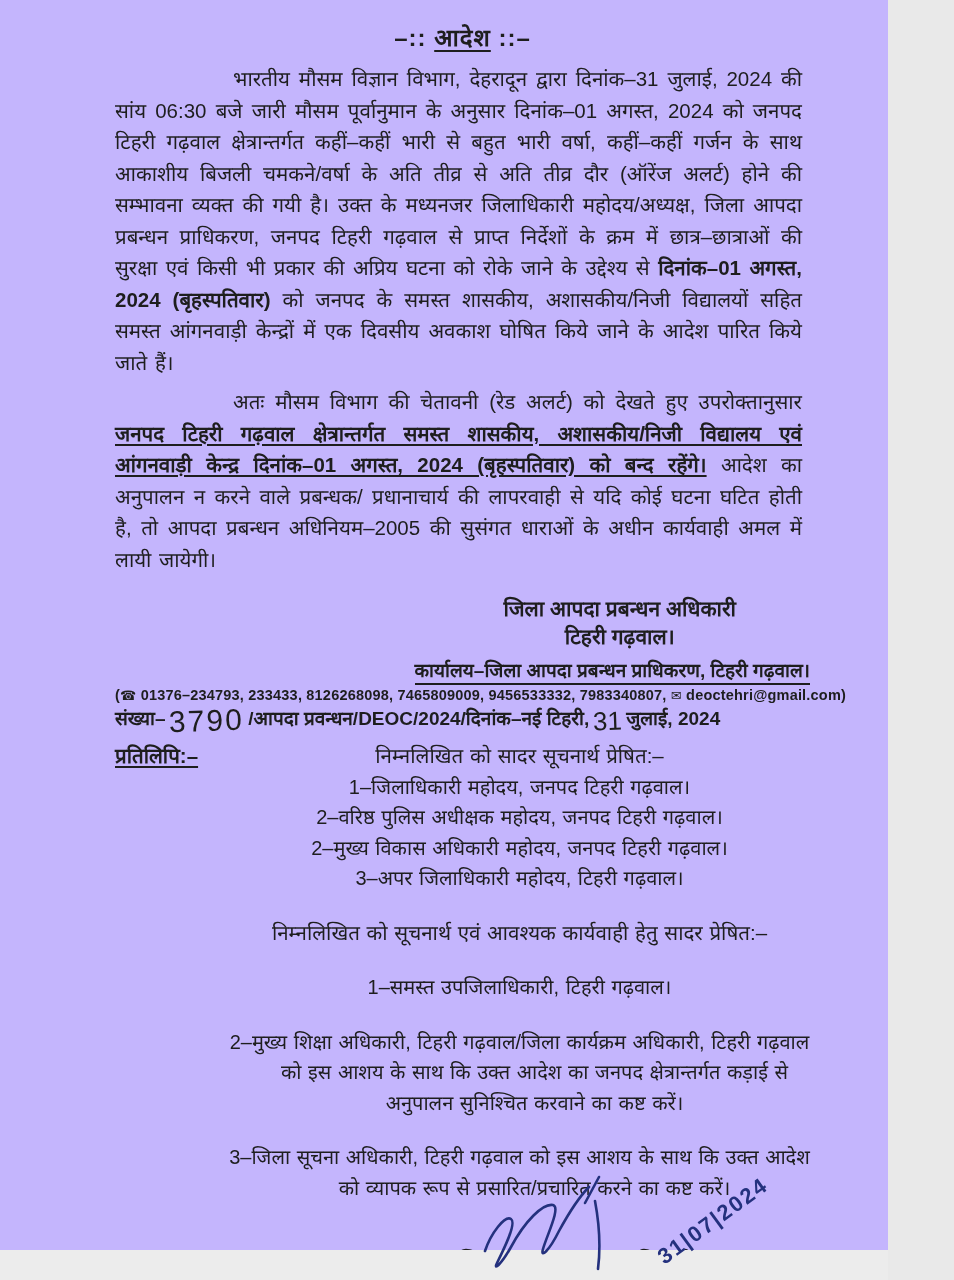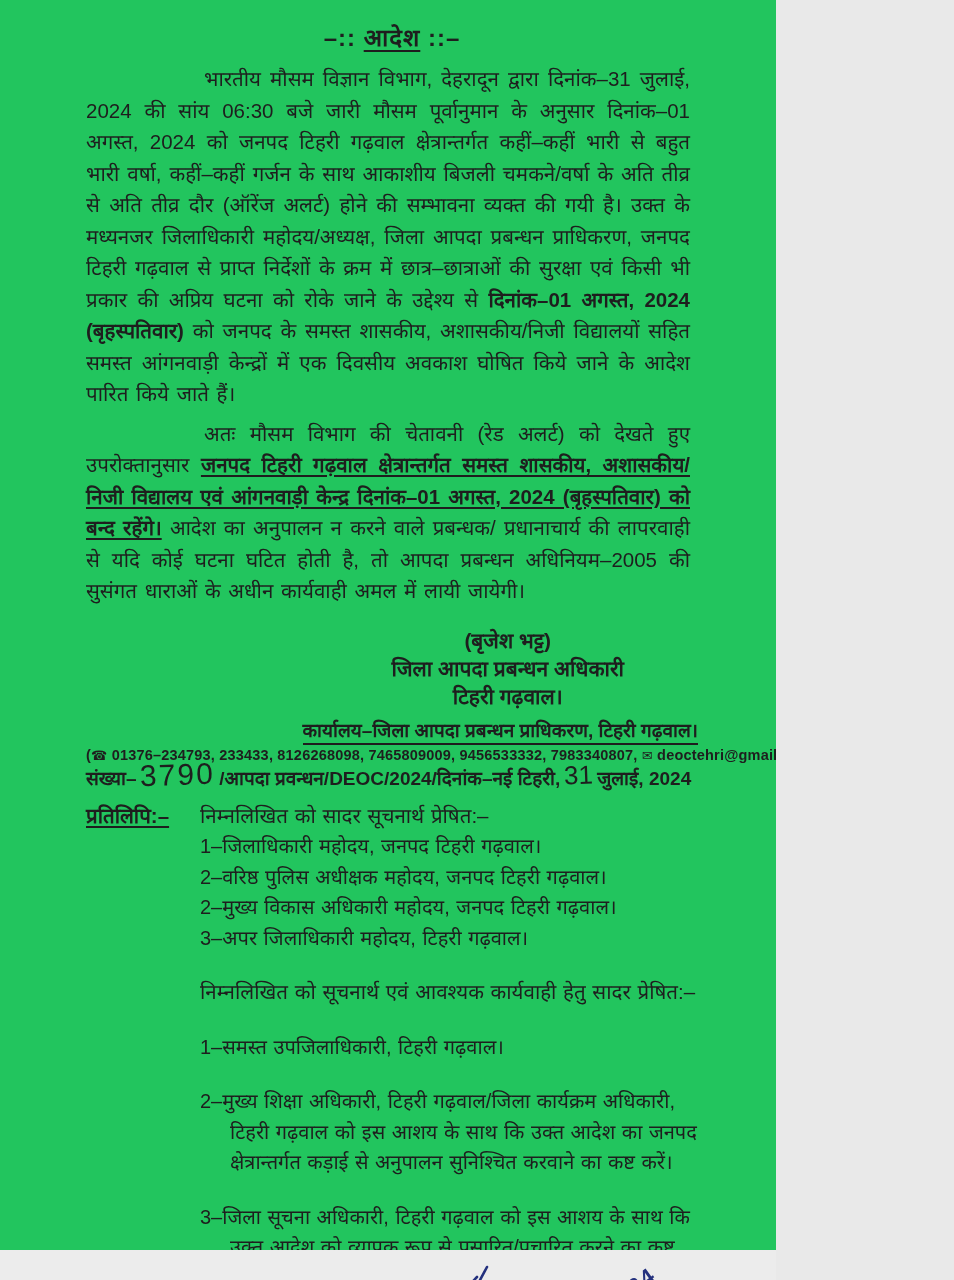--- a/index.html
+++ b/index.html
@@ -1,24 +1,24 @@
 <!DOCTYPE html>
 <html lang="hi"><head>
 <meta charset="utf-8">
 <style>
   html,body{margin:0;padding:0;background:#e9e9e9;}
   .sheet{
     position:relative;
-    width:776px;height:1280px;
-    background:#22c55e;
+    width:888px;height:1280px;
+    background:#c4b5fd;
     overflow:hidden;
     font-family:"Liberation Sans","DejaVu Sans",sans-serif;
     color:#1e1e1e;
     box-sizing:border-box;
-    padding:16px 78px 0 86px;
+    padding:16px 78px 0 115px;
   }
   .scan-band{
     position:absolute;left:0;bottom:0;width:100%;height:30px;
     background:#ececec;
   }
   
   .order-title{
     text-align:center;
     font-size:24px;font-weight:700;
     letter-spacing:1px;
@@ -59,40 +59,40 @@
     font-size:14.5px;font-weight:600;
     letter-spacing:.2px;
     margin:0 0 2px 0;
     white-space:nowrap;
   }
   .contact-line .ico{font-size:13px;}
   .ref-line{
     font-size:19px;font-weight:600;
     margin:0 0 6px 0;
     white-space:nowrap;
-    display:flex;align-items:flex-start;
+    display:flex;align-items:flex-end;
   }
   .handwrite{
     font-size:30px;
     font-weight:500;
     letter-spacing:2px;
     line-height:20px;
     transform:rotate(-2deg);
     display:inline-block;
     padding:0 4px;
   }
   .handwrite.small{font-size:26px;letter-spacing:0;}
   
   .copy-row{ display:flex; margin-top:10px;}
   .copy-label{
     flex:0 0 114px;
     font-size:20.5px;font-weight:700;
     text-decoration:underline;text-underline-offset:3px;
   }
-  .copy-content{ flex:1; }
+  .copy-content{ flex:1;text-align:center; }
   .copy-line{
     font-size:20.5px;line-height:30.5px;font-weight:500;
     word-spacing:1px;
   }
   .copy-item{
     font-size:20px;line-height:30.5px;font-weight:500;
     padding-left:30px;text-indent:-30px;
     word-spacing:1px;
   }
   .copy-gap{ margin-top:24px; }
@@ -129,21 +129,20 @@
     <span>–::</span>
     <span class="u">आदेश</span>
     <span>::–</span>
   </div>
 
   <p class="para indent"><span>भारतीय मौसम विज्ञान विभाग, देहरादून द्वारा दिनांक–31 जुलाई, 2024 की सांय 06:30 बजे जारी मौसम पूर्वानुमान के अनुसार दिनांक–01 अगस्त, 2024 को जनपद टिहरी गढ़वाल क्षेत्रान्तर्गत कहीं–कहीं भारी से बहुत भारी वर्षा, कहीं–कहीं गर्जन के साथ आकाशीय बिजली चमकने/वर्षा के अति तीव्र से अति तीव्र दौर (ऑरेंज अलर्ट) होने की सम्भावना व्यक्त की गयी है। उक्त के मध्यनजर जिलाधिकारी महोदय/अध्यक्ष, जिला आपदा प्रबन्धन प्राधिकरण, जनपद टिहरी गढ़वाल से प्राप्त निर्देशों के क्रम में छात्र–छात्राओं की सुरक्षा एवं किसी भी प्रकार की अप्रिय घटना को रोके जाने के उद्देश्य से </span><span class="b">दिनांक–01 अगस्त, 2024 (बृहस्पतिवार)</span><span> को जनपद के समस्त शासकीय, अशासकीय/निजी विद्यालयों सहित समस्त आंगनवाड़ी केन्द्रों में एक दिवसीय अवकाश घोषित किये जाने के आदेश पारित किये जाते हैं।</span></p>
 
   <p class="para indent"><span>अतः मौसम विभाग की चेतावनी (रेड अलर्ट) को देखते हुए उपरोक्तानुसार </span><span class="bu">जनपद टिहरी गढ़वाल क्षेत्रान्तर्गत समस्त शासकीय, अशासकीय/निजी विद्यालय एवं आंगनवाड़ी केन्द्र दिनांक–01 अगस्त, 2024 (बृहस्पतिवार) को बन्द रहेंगे।</span><span> आदेश का अनुपालन न करने वाले प्रबन्धक/ प्रधानाचार्य की लापरवाही से यदि कोई घटना घटित होती है, तो आपदा प्रबन्धन अधिनियम–2005 की सुसंगत धाराओं के अधीन कार्यवाही अमल में लायी जायेगी।</span></p>
 
   <div class="sig-top">
-    <div>(बृजेश भट्ट)</div>
     <div>जिला आपदा प्रबन्धन अधिकारी</div>
     <div>टिहरी गढ़वाल।</div>
   </div>
 
   <div class="office-heading">
     <span class="inner">कार्यालय–जिला आपदा प्रबन्धन प्राधिकरण, टिहरी गढ़वाल।</span>
   </div>
 
   <div class="contact-line">
     <span>(</span><span class="ico">☎</span>

